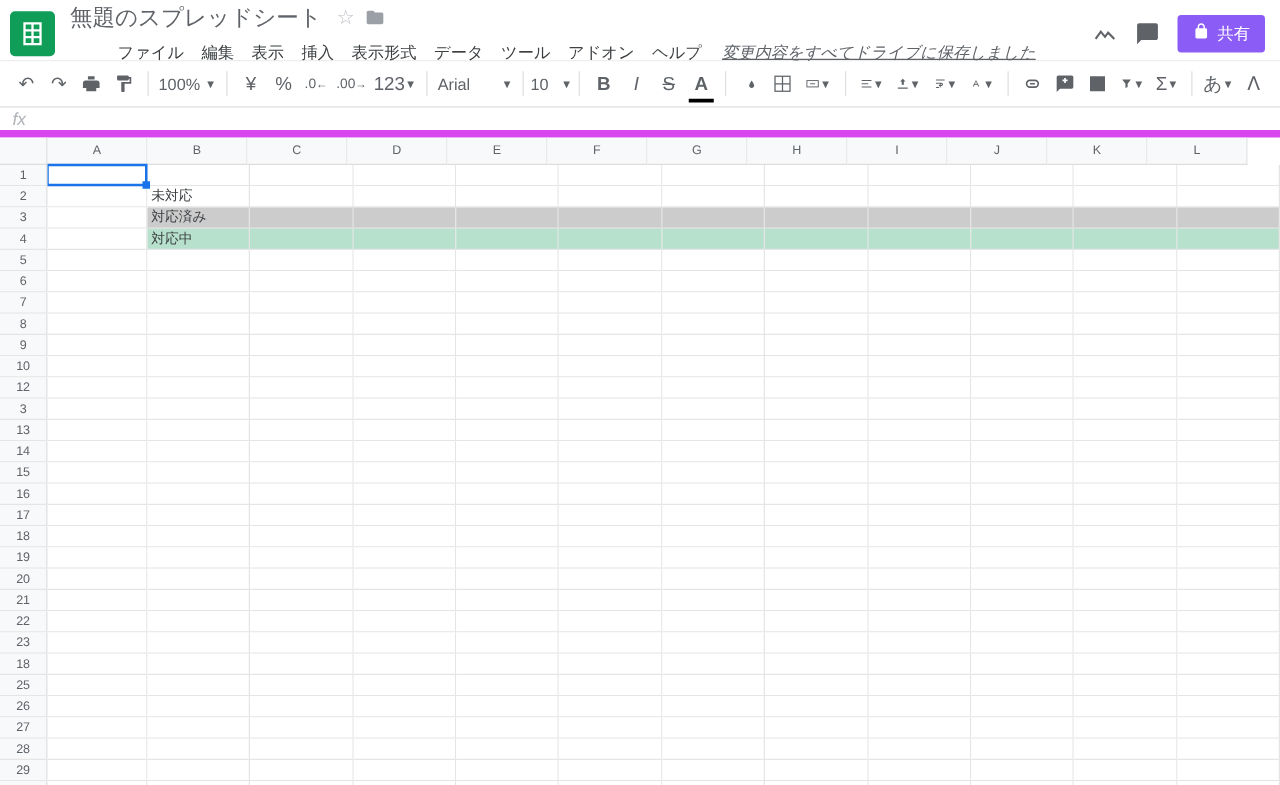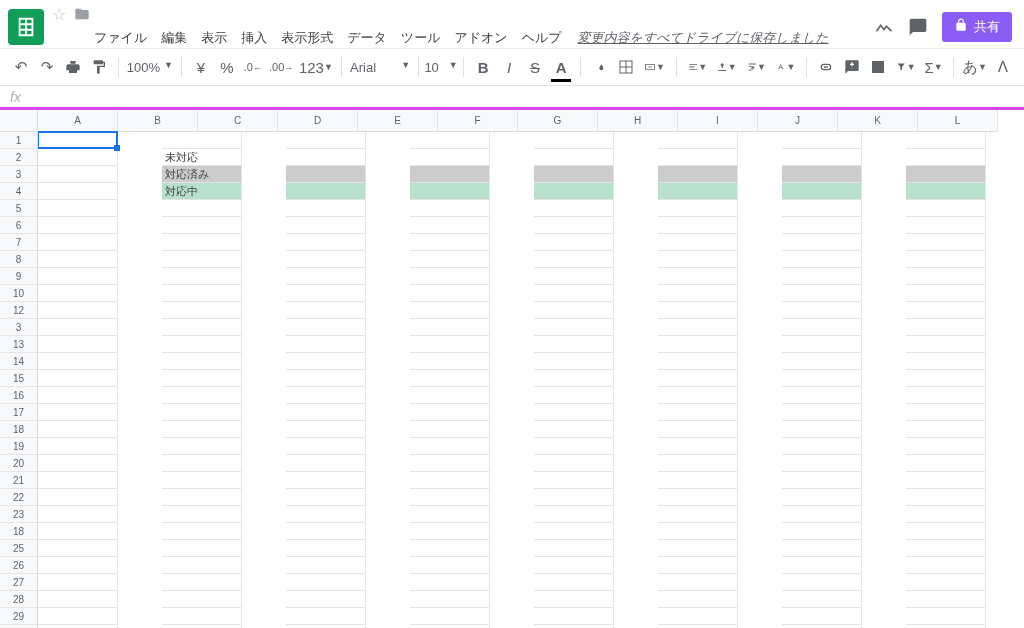--- a/index.html
+++ b/index.html
@@ -15,40 +15,40 @@
   .folder-icon { color: #9aa0a6; }
   .menubar { display: flex; gap: 2px; align-items: center; margin-top: 2px; font-size: 13px; margin-left: 36px; }
   .menubar span.mi { padding: 3px 6px; color: #3c4043; }
   .save-msg { color: #5f6368; text-decoration: underline; margin-left: 8px; font-style: italic; }
   .tb-right { display: flex; align-items: center; gap: 14px; margin-left: auto; }
   .share-btn { background: #8b5cf6; color: #fff; display: flex; align-items: flex-start; gap: 6px; padding: 6px 12px; border-radius: 3px; font-size: 13px; font-weight: 500; }
 
   .toolbar { height: 38px; border-top: 1px solid #eee; border-bottom: 1px solid #e0e0e0; display: flex; align-items: center; padding: 0 10px; gap: 4px; }
   .toolbar .tbtn { min-width: 22px; height: 26px; display: flex; align-items: center; justify-content: center; color: #5f6368; font-size: 15px; padding: 0 3px; }
   .toolbar .sep { width: 1px; height: 20px; background: #e0e0e0; margin: 0 4px; }
-  .zoom, .font-name, .font-size { display: flex; align-items: flex-start; gap: 4px; color: #5f6368; font-size: 13px; }
+  .zoom, .font-name, .font-size { display: flex; align-items: center; gap: 4px; color: #5f6368; font-size: 13px; }
   .dd { font-size: 9px; color: #5f6368; }
   .font-name { min-width: 60px; }
   .font-size { min-width: 26px; justify-content: center; }
   .color-A { position: relative; font-weight: bold; }
   .color-A::after { content: ''; position: absolute; left: 1px; right: 1px; bottom: -2px; height: 3px; background: #000; }
   .collapse-btn { margin-left: auto; }
 
-  .fx-bar { height: 24px; border-bottom: 3px solid #d946ef; display: flex; align-items: center; padding-left: 10px; }
+  .fx-bar { height: 24px; border-bottom: 6px solid #d946ef; display: flex; align-items: center; padding-left: 10px; }
   .fx-label { font-style: italic; color: #b0b4b9; font-size: 14px; }
 
   .grid-area { display: flex; height: calc(628px - 48px - 38px - 24px); overflow: hidden; }
   .rowhdr-col { width: 38px; flex: none; }
   .corner { height: 22px; background: #f8f9fa; border-right: 1px solid #ddd; border-bottom: 1px solid #ddd; }
   .rowhdr { height: 17px; background: #f8f9fa; border-right: 1px solid #ddd; border-bottom: 1px solid #e5e5e5; font-size: 10px; color: #5f6368; text-align: center; line-height: 17px; }
   .cells { flex: 1; overflow: hidden; }
   .colhdrs { display: flex; height: 22px; }
   .colhdr { width: 80px; flex: none; background: #f8f9fa; border-right: 1px solid #e5e5e5; border-bottom: 1px solid #ddd; font-size: 10px; color: #5f6368; text-align: center; line-height: 22px; }
   .col-A { width: 80px; }
-  .row { display: flex; height: 17px; gap: 44px; }
+  .row { display: flex; height: 17px; }
   .cell { width: 80px; flex: 1 0 80px; border-right: 1px solid #e5e5e5; border-bottom: 1px solid #e5e5e5; font-size: 11px; padding-left: 3px; line-height: 17px; background: #fff; }
   .cell.col-A { flex: 0 0 80px; }
   .row.r2 .cell:not(.col-A) { }
   .row.r3 .cell { background: #b7e1cd; }
   .row.r3 .cell.col-A { background: #fff; }
   .row.r4 .cell { background: #cccccc; }
   .row.r4 .cell.col-A { background: #fff; }
   .active-cell { position: relative; }
   .active-cell::before { content: ''; position: absolute; inset: -1px; border: 2px solid #1a73e8; pointer-events: none; }
   .active-cell::after { content: ''; position: absolute; right: -3px; bottom: -3px; width: 6px; height: 6px; background: #1a73e8; }
@@ -60,20 +60,21 @@
 
 <div class="titlebar">
   <div class="sheets-logo">
     <svg viewBox="0 0 24 24">
         <path d="M5 3h14v18H5z" fill="none" stroke="#fff" stroke-width="2"></path>
         <path d="M5 9h14M5 15h14M12 3v18" stroke="#fff" stroke-width="2"></path>
       </svg>
   </div>
   <div class="title-col">
     <div class="title-row">
+      <span class="doc-title">無題のスプレッドシート</span>
       <span class="star">☆</span>
       <span class="folder-icon">
         <svg width="16" height="16" viewBox="0 0 24 24" fill="#9aa0a6">
             <path d="M10 4H4c-1.1 0-2 .9-2 2v12c0 1.1.9 2 2 2h16c1.1 0 2-.9 2-2V8c0-1.1-.9-2-2-2h-8l-2-2z"></path>
           </svg>
       </span>
     </div>
     <div class="menubar">
       <span class="mi">ファイル</span>
       <span class="mi">編集</span>

